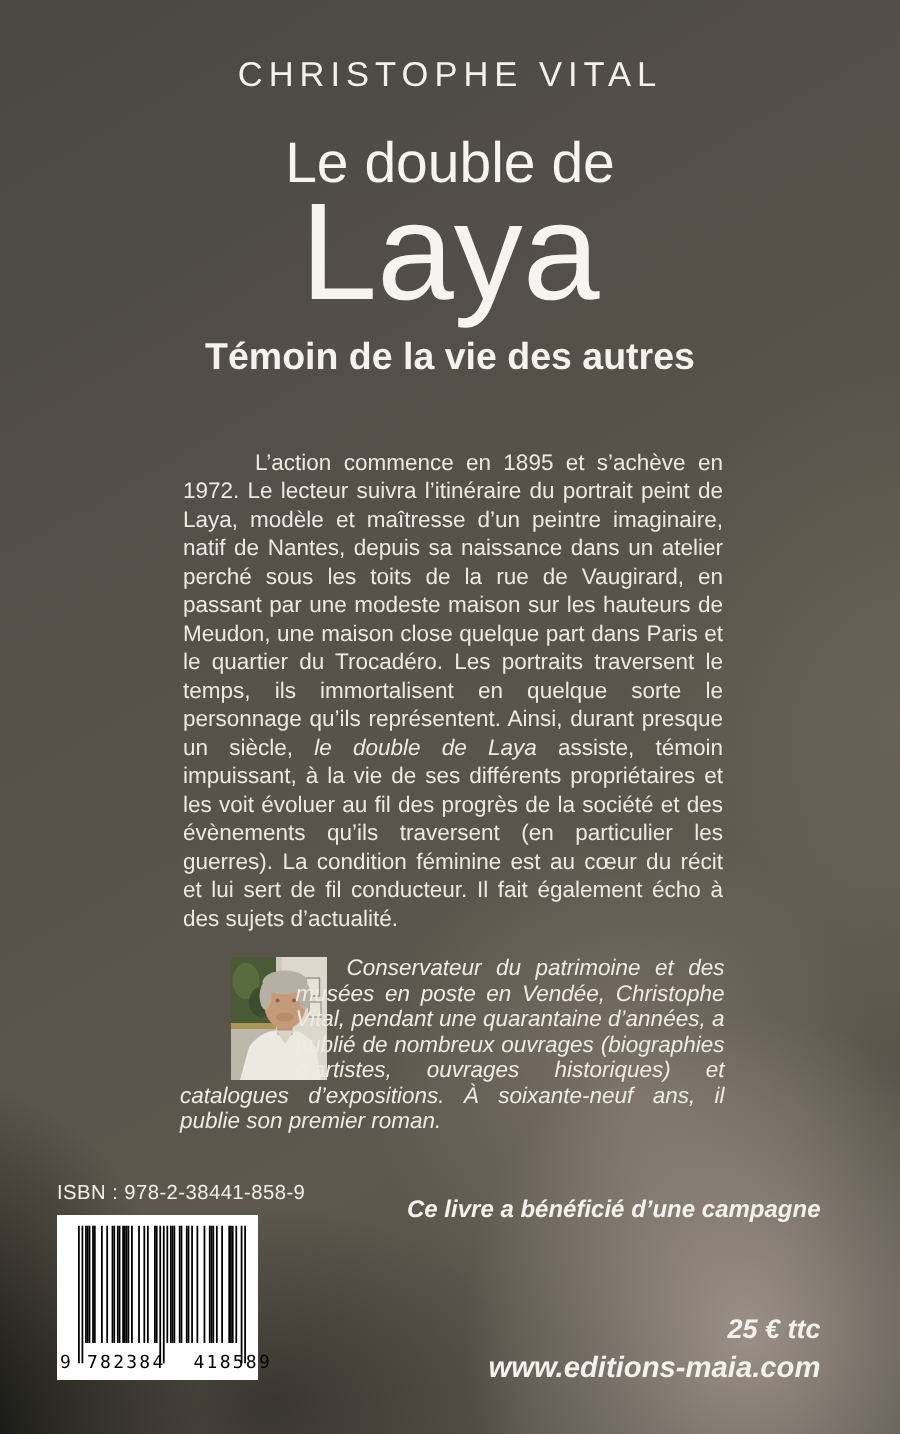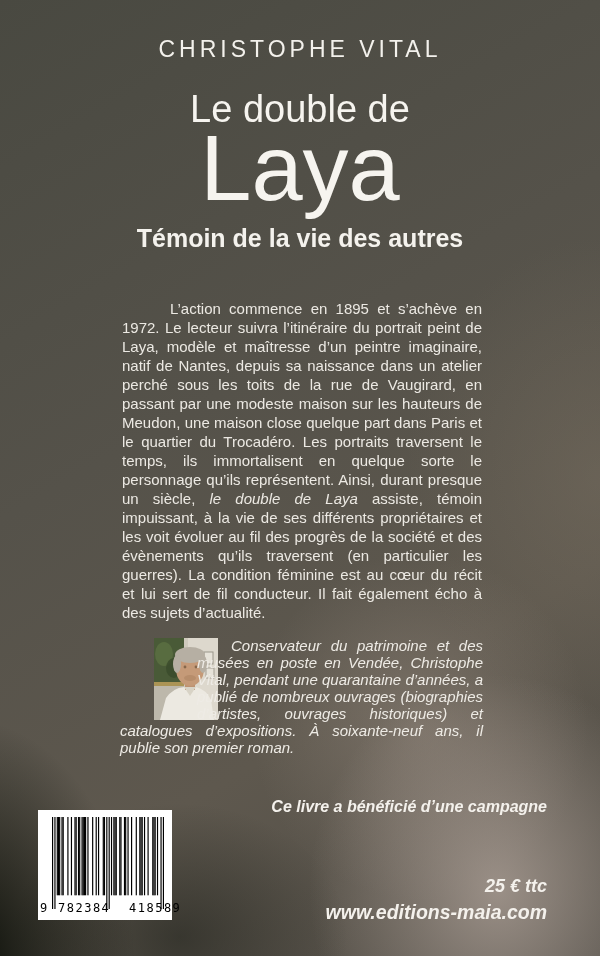--- a/index.html
+++ b/index.html
@@ -82,20 +82,21 @@
         <ellipse cx="49" cy="26" rx="4" ry="9" fill="#b6afa3"></ellipse>
         <circle cx="31" cy="29" r="1.4" fill="#6b5138" opacity="0.7"></circle>
         <circle cx="42" cy="29" r="1.4" fill="#6b5138" opacity="0.7"></circle>
         <ellipse cx="36" cy="40" rx="6" ry="3" fill="#a97f5e" opacity="0.5"></ellipse>
         <path d="M30,49 L36,58 L42,49 Z" fill="#d8d3c6"></path>
       </svg>
     </span>
     <span>Conservateur du patrimoine et des musées en poste en Vendée, Christophe Vital, pendant une quarantaine d’années, a publié de nombreux ouvrages (biographies d’artistes, ouvrages historiques) et catalogues d’expositions. À soixante-neuf ans, il publie son premier roman.</span>
   </div>
 
+  <div class="abs isbn">ISBN : 978-2-38441-858-9</div>
 
   <div class="abs barcode-box">
     <svg id="barcode-svg" viewBox="0 0 95 47" preserveAspectRatio="none">
         <rect x="0" y="0" width="1" height="47" fill="#000"></rect>
         <rect x="2" y="0" width="1" height="47" fill="#000"></rect>
         <rect x="4" y="0" width="1" height="40" fill="#000"></rect>
         <rect x="5" y="0" width="1" height="40" fill="#000"></rect>
         <rect x="6" y="0" width="1" height="40" fill="#000"></rect>
         <rect x="8" y="0" width="1" height="40" fill="#000"></rect>
         <rect x="9" y="0" width="1" height="40" fill="#000"></rect>

